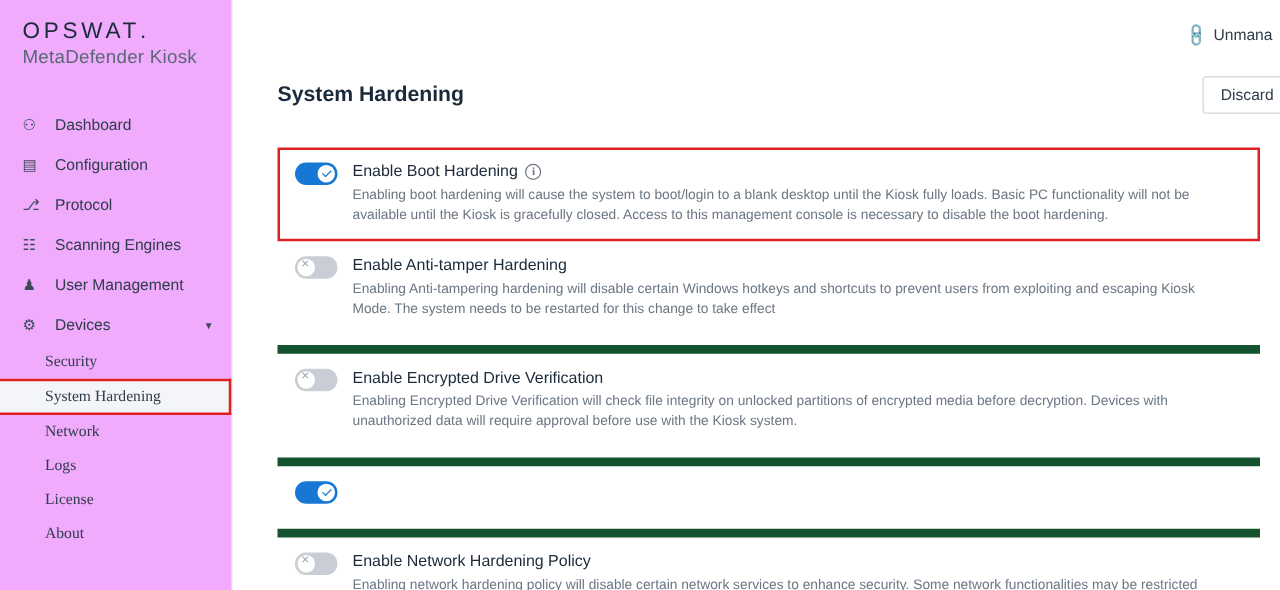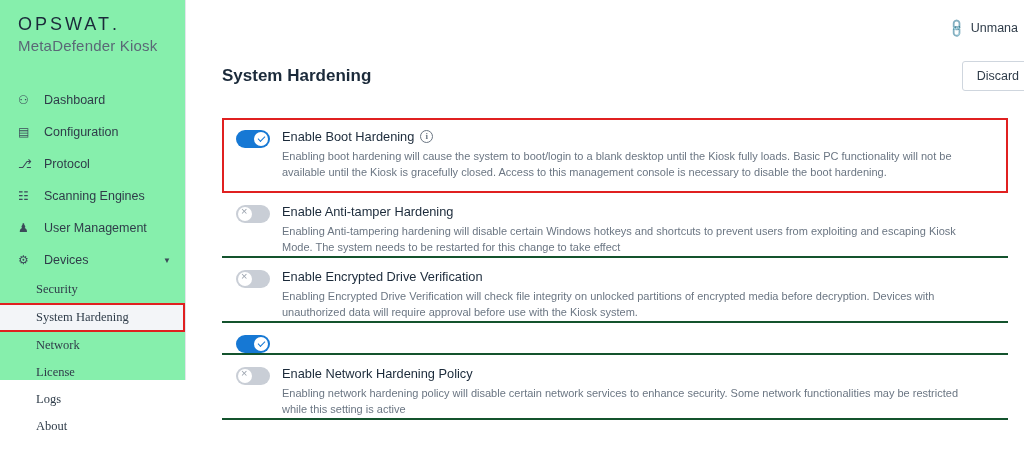--- a/index.html
+++ b/index.html
@@ -12,22 +12,22 @@
   .app {
     display: flex;
     width: 1024px; height: 472px;
     position: relative;
   }
 
   
   .sidebar {
     width: 186px;
     min-width: 186px;
-    height: 380px;
-    background: #86efac;
+    height: 472px;
+    background: #f0abfc;
     border-right: 1px solid #e2e6ec;
     position: relative;
   }
   .brand {
     padding: 14px 0 12px 18px;
   }
   .brand-logo {
     font-size: 18px;
     letter-spacing: 3px;
     color: #1b2a3a;
@@ -144,22 +144,22 @@
   }
 
   .settings-list {
     margin: 22px 0 0 36px;
     margin-right: 0;
     width: 786px;
   }
   .setting-row {
     display: flex;
     gap: 12px;
-    padding: 11px 14px 0 14px;
-    border-bottom: 2px solid #14532d;
+    padding: 11px 14px 20px 14px;
+    border-bottom: 7px solid #14532d;
     position: relative;
   }
   .setting-row.highlight {
     border: 2px solid #e02020;
     border-bottom: 2px solid #e02020;
     padding: 9px 12px 10px 12px;
   }
 
   
   .toggle {
@@ -198,21 +198,21 @@
     font-size: 11px;
     color: #9aa2ad;
     line-height: 14px;
   }
 
   .setting-body { flex: 1; min-width: 0; }
   .setting-label {
     font-size: 12.8px;
     color: #1b2a3a;
     display: flex;
-    align-items: center;
+    align-items: flex-end;
     gap: 6px;
     font-weight: 400;
   }
   .info-icon {
     width: 13px; height: 13px;
     border: 1px solid #6b7683;
     border-radius: 50%;
     font-size: 9px;
     line-height: 11px;
     text-align: center;
@@ -269,24 +269,24 @@
       <div class="nav-sub">
         <span>Security</span>
       </div>
       <div class="nav-sub selected">
         <span>System Hardening</span>
       </div>
       <div class="nav-sub">
         <span>Network</span>
       </div>
       <div class="nav-sub">
+        <span>Logs</span>
+      </div>
+      <div class="nav-sub">
         <span>License</span>
-      </div>
-      <div class="nav-sub">
-        <span>Logs</span>
       </div>
       <div class="nav-sub">
         <span>About</span>
       </div>
     </div>
   </div>
 
   <div class="main">
 
     <div class="topbar">

